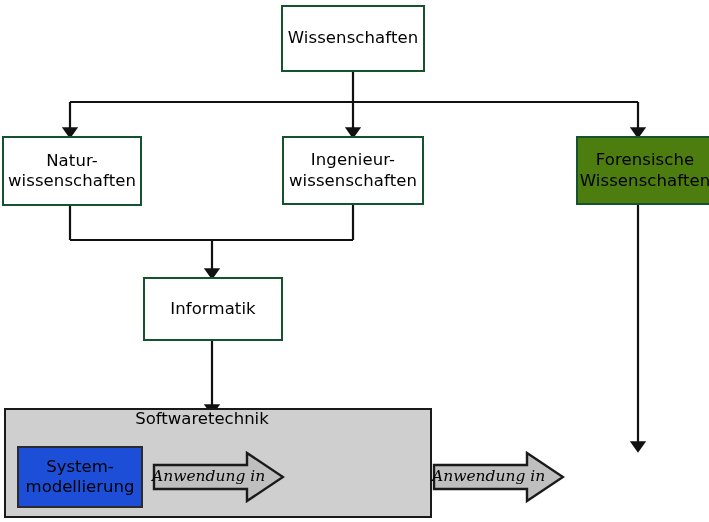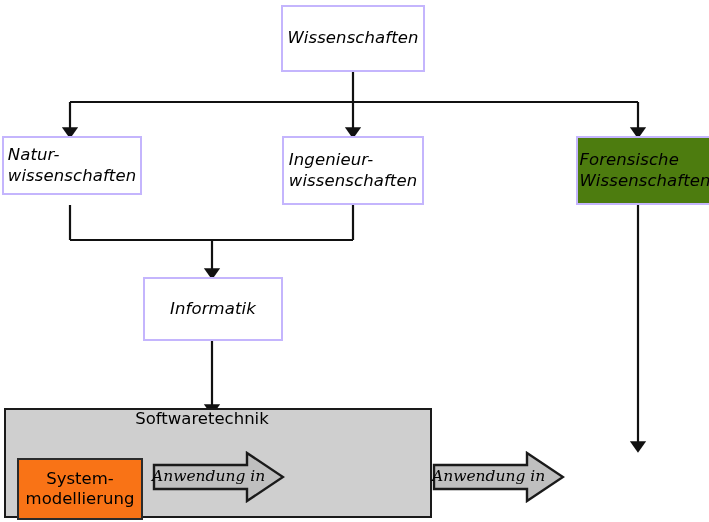--- a/index.html
+++ b/index.html
@@ -24,29 +24,29 @@
   .svg-layer {
     position: absolute;
     left: 0; top: 0;
     width: 709px;
     height: 522px;
     pointer-events: none;
   }
   .node {
     position: absolute;
     box-sizing: border-box;
-    border: 2px solid #c4b5fd;
+    border: 2px solid #14532d;
     background: #ffffff;
     display: flex;
     align-items: center;
     justify-content: center;
+    text-align: center;
     line-height: 1.24;
     font-size: 16.5px;
     letter-spacing: 0.1px;
-    font-style: italic;
   }
   .node.shaded {
     background: #4d7c0f;
     margin-left: 8px;
   }
   .node .label {
     display: block;
     white-space: pre-line;
     padding: 0 4px;
   }
@@ -62,28 +62,27 @@
     left: 0;
     width: 100%;
     text-align: center;
     font-size: 16.5px;
     color: #000;
   }
   .inner-node {
     position: absolute;
     box-sizing: border-box;
     border: 2px solid #2b2b2b;
-    background: #f97316;
+    background: #1d4ed8;
     display: flex;
     align-items: center;
     justify-content: center;
     text-align: center;
     line-height: 1.24;
     font-size: 16.5px;
-    margin-top: 12px;
   }
   .block-arrow {
     position: absolute;
   }
   .block-arrow .arrow-text {
     position: absolute;
     left: 0;
     width: 78%;
     text-align: left;
     font-style: italic;
@@ -125,21 +124,21 @@
 
     <path d="M212,341 L212,407" stroke="#111111" stroke-width="2.2" fill="none" marker-end="url(#ah)"></path>
 
     <path d="M638,205 L638,444" stroke="#111111" stroke-width="2.2" fill="none" marker-end="url(#ah)"></path>
   </svg>
 
   <div class="node" style="left:281px; top:5px; width:144px; height:67px;">
     <span class="label">Wissenschaften</span>
   </div>
 
-  <div class="node" style="left:2px; top:136px; width:140px; height:59px;">
+  <div class="node" style="left:2px; top:136px; width:140px; height:70px;">
     <span class="label">Natur-
 wissenschaften</span>
   </div>
 
   <div class="node" style="left:282px; top:136px; width:142px; height:69px;">
     <span class="label">Ingenieur-
 wissenschaften</span>
   </div>
 
   <div class="node shaded" style="left:568px; top:136px; width:138px; height:69px;">

